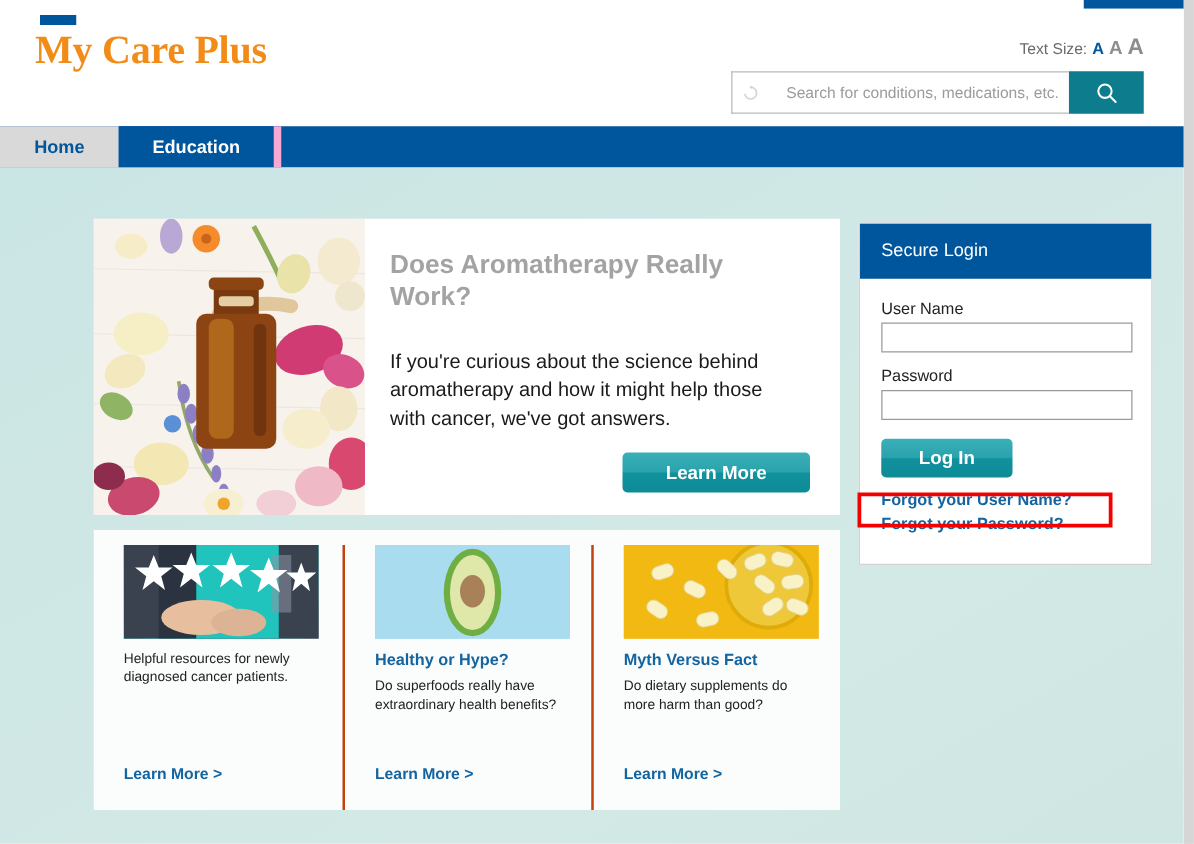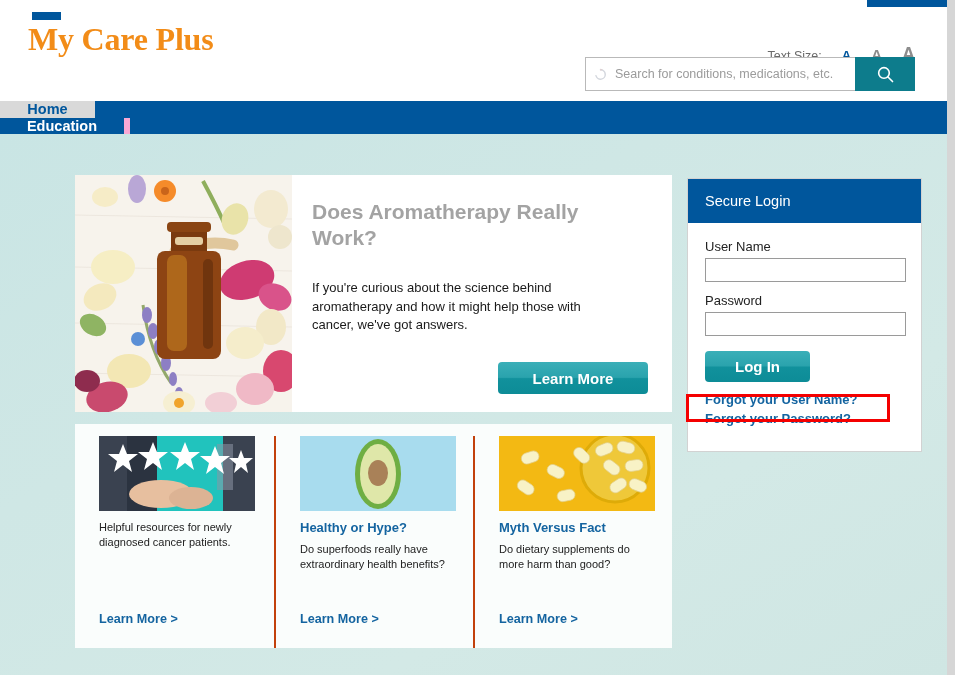--- a/index.html
+++ b/index.html
@@ -51,24 +51,24 @@
     font-weight: bold;
     font-size: 32px;
     color: #f28c18;
     letter-spacing: -0.2px;
     line-height: 1;
     white-space: nowrap;
   }
 
   .textsize {
     position: absolute;
-    right: 32px; top: 38px;
+    right: 32px; top: 21px;
     display: flex;
     align-items: baseline;
-    gap: 20px;
+    gap: 4px;
     white-space: nowrap;
     margin-left: 30px;
   }
   .textsize-label {
     font-size: 12.5px;
     color: #6a6a6a;
   }
   .ts-a { font-weight: bold; line-height: 1; cursor: pointer; }
   .ts-a1 { font-size: 13px; color: #00569c; }
   .ts-a2 { font-size: 15px; color: #8d8d8d; }
@@ -82,20 +82,21 @@
   }
   .search-field {
     position: relative;
     flex: 1;
     border: 1px solid #b9b9b9;
     border-right: none;
     background: #fff;
     display: flex;
     align-items: center;
     padding-left: 8px;
+    gap: 14px;
   }
   .spinner-icon {
     width: 13px; height: 13px;
     flex: 0 0 13px;
     margin-right: 6px;
     opacity: .55;
   }
   .search-input {
     border: none;
     outline: none;
@@ -116,21 +117,20 @@
     cursor: pointer;
   }
 
   
   .nav {
     position: absolute;
     left: 0; top: 101px;
     width: 947px; height: 33px;
     background: #00569c;
     display: flex;
-    flex-direction: column;
   }
   .nav-item {
     height: 33px;
     display: flex;
     align-items: center;
     justify-content: center;
     font-size: 14.5px;
     font-weight: bold;
     cursor: pointer;
   }
@@ -179,21 +179,21 @@
   }
   .hero-title {
     font-size: 21px;
     font-weight: bold;
     color: #a3a3a3;
     line-height: 1.24;
     margin: 0 0 28px 0;
     max-width: 300px;
   }
   .hero-desc {
-    font-size: 13px;
+    font-size: 16px;
     color: #1a1a1a;
     line-height: 1.42;
     margin: 0;
     max-width: 300px;
   }
   .btn-teal {
     background: linear-gradient(180deg, #3aafb8 0%, #2aa3ad 48%, #11919c 52%, #0d8c97 100%);
     color: #ffffff;
     font-size: 15px;
     font-weight: bold;

